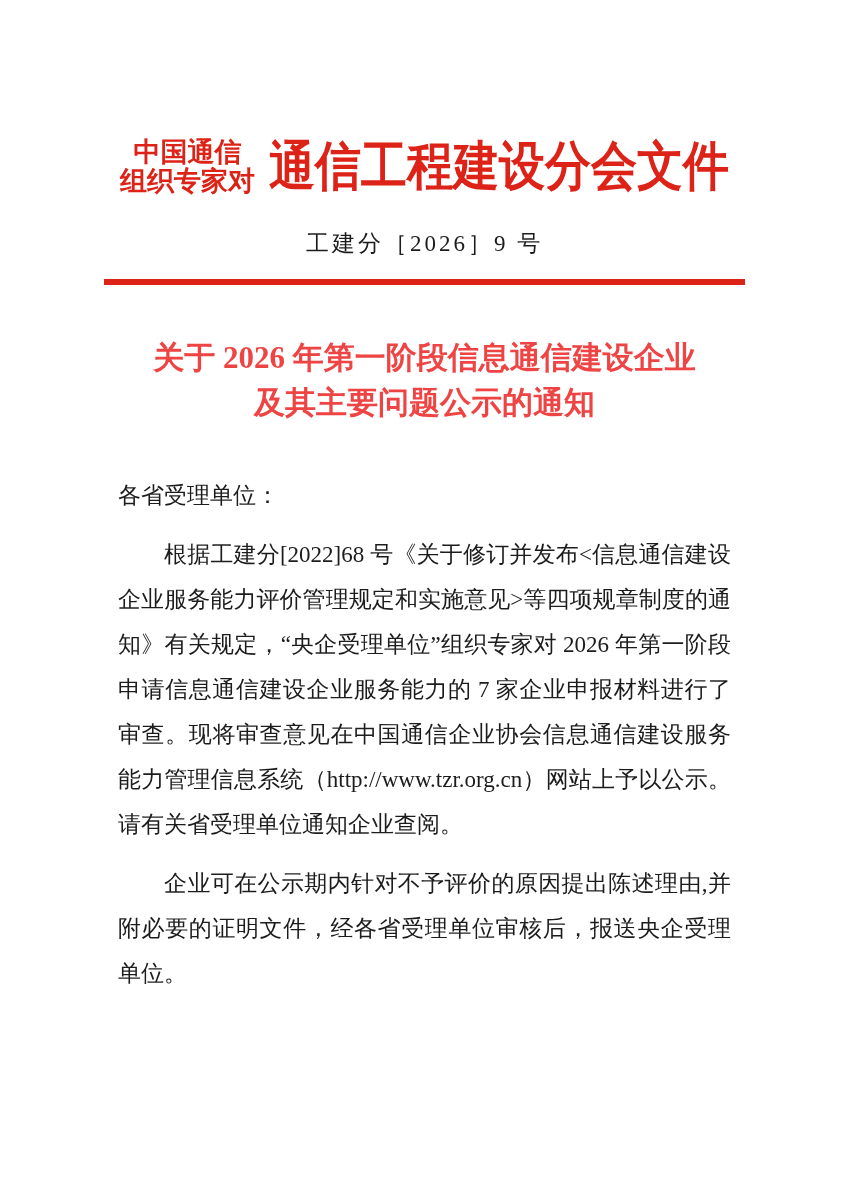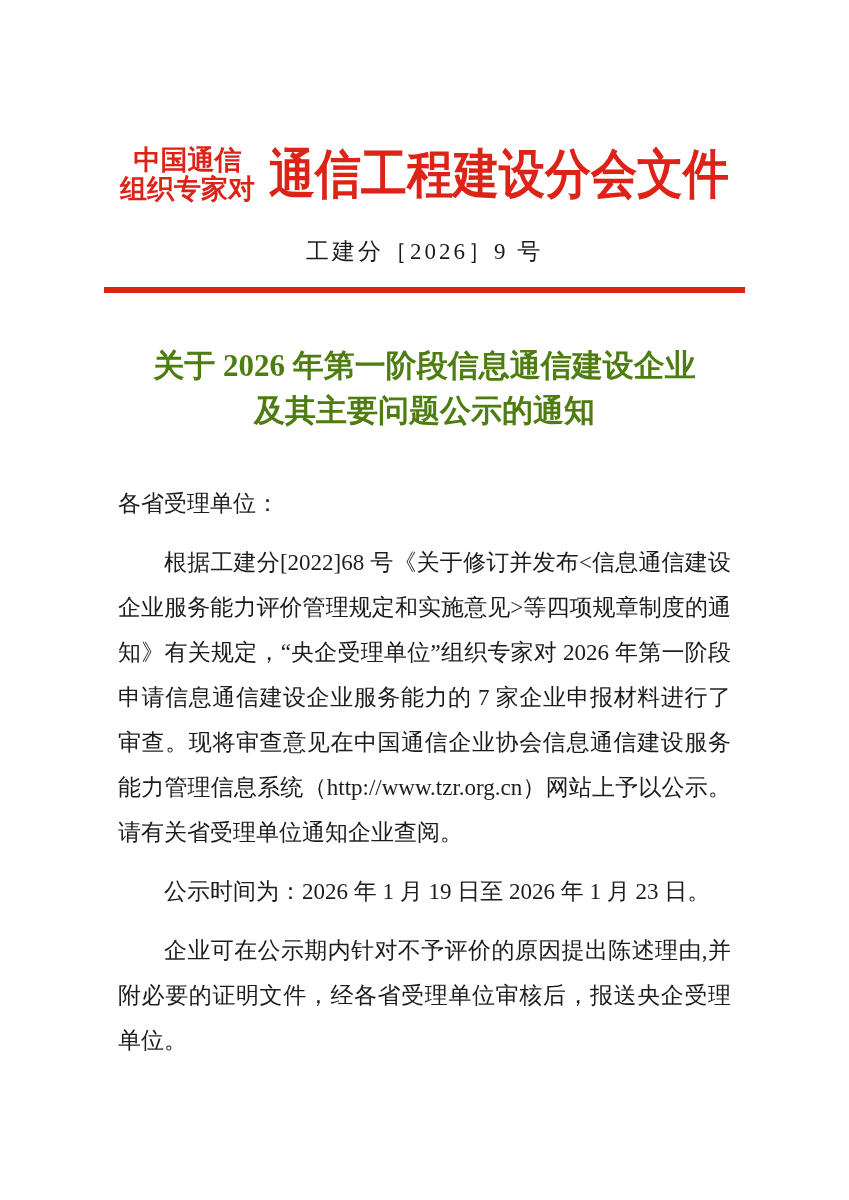--- a/index.html
+++ b/index.html
@@ -12,21 +12,21 @@
     width: 849px;
     height: 1200px;
     position: relative;
     font-family: "Liberation Serif", "DejaVu Serif", serif;
     color: #1c1c1c;
     overflow: hidden;
   }
   .page {
     position: absolute;
     inset: 0;
-    padding: 12px 104px;
+    padding: 4px 104px;
   }
   
   .letterhead {
     margin-top: 134px;
     display: flex;
     justify-content: center;
     align-items: center;
     color: #dd2318;
   }
   .org {
@@ -63,21 +63,21 @@
     margin-top: 20px;
     width: 100%;
   }
   
   .title {
     margin-top: 50px;
     text-align: center;
     font-weight: 700;
     font-size: 31px;
     line-height: 45px;
-    color: #4d7c0f;
+    color: #ef4444;
     font-family: Liberation Serif, serif;
   }
   
   .body-text {
     margin-top: 48px;
     font-size: 23px;
     line-height: 45px;
     text-align: justify;
     color: #1c1c1c;
   }
@@ -102,17 +102,16 @@
   <div class="red-rule"></div>
 
   <div class="title">
     <div>关于 2026 年第一阶段信息通信建设企业</div>
     <div>及其主要问题公示的通知</div>
   </div>
 
   <div class="body-text">
     <p class="salutation">各省受理单位：</p>
     <p class="para">根据工建分[2022]68 号《关于修订并发布&lt;信息通信建设企业服务能力评价管理规定和实施意见&gt;等四项规章制度的通知》有关规定，“央企受理单位”组织专家对 2026 年第一阶段申请信息通信建设企业服务能力的 7 家企业申报材料进行了审查。现将审查意见在中国通信企业协会信息通信建设服务能力管理信息系统（http://www.tzr.org.cn）网站上予以公示。请有关省受理单位通知企业查阅。</p>
-    <p class="para">公示时间为：2026 年 1 月 19 日至 2026 年 1 月 23 日。</p>
     <p class="para">企业可在公示期内针对不予评价的原因提出陈述理由,并附必要的证明文件，经各省受理单位审核后，报送央企受理单位。</p>
   </div>
 
 </div>
 
 </body></html>

